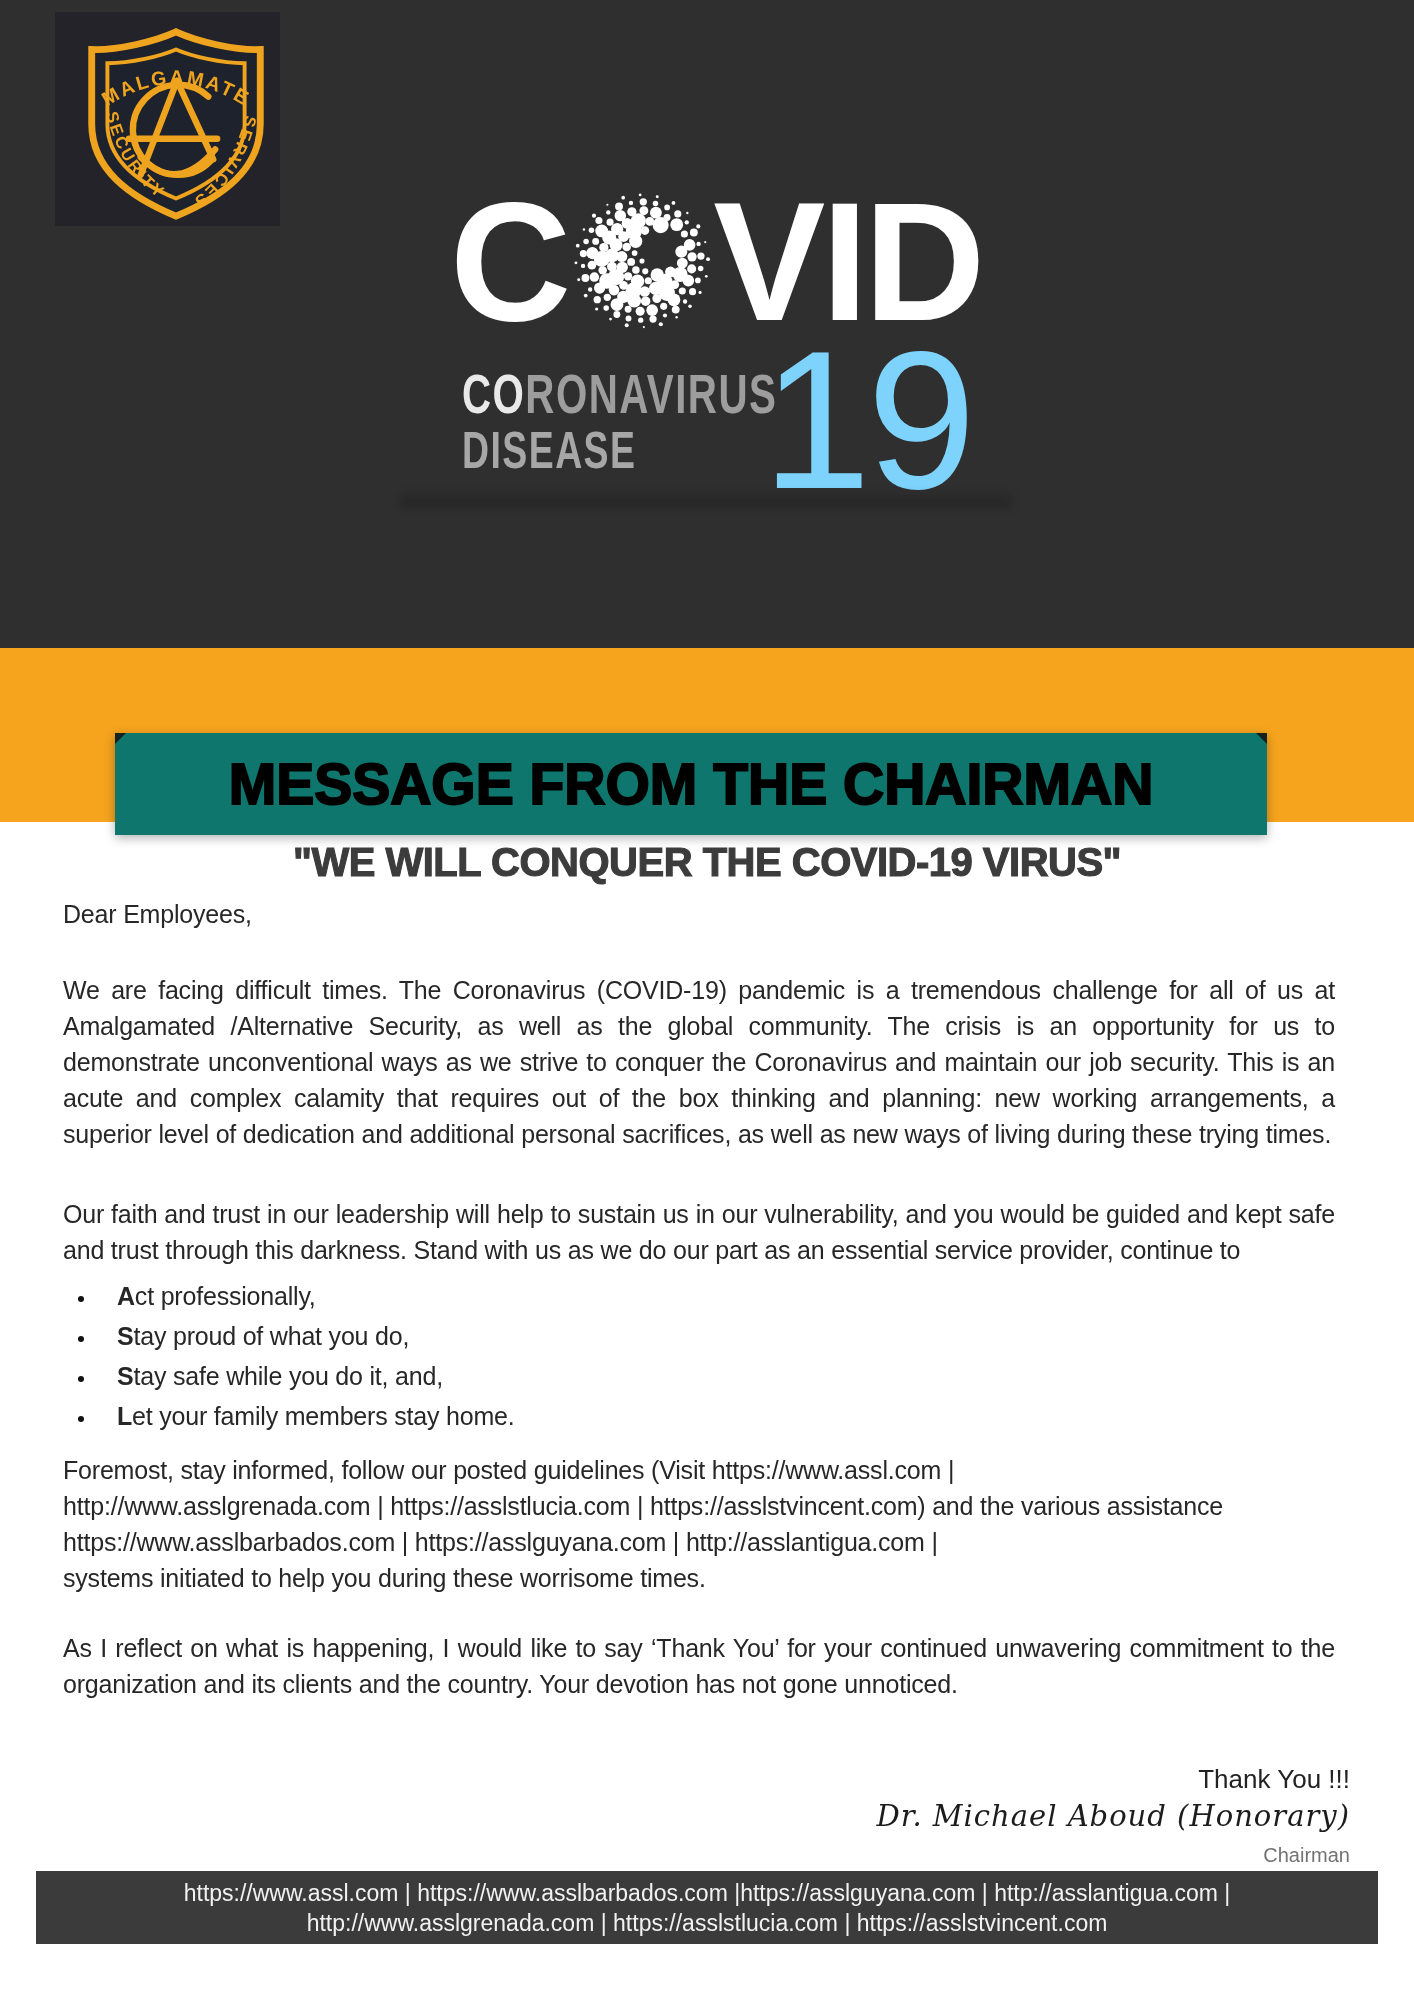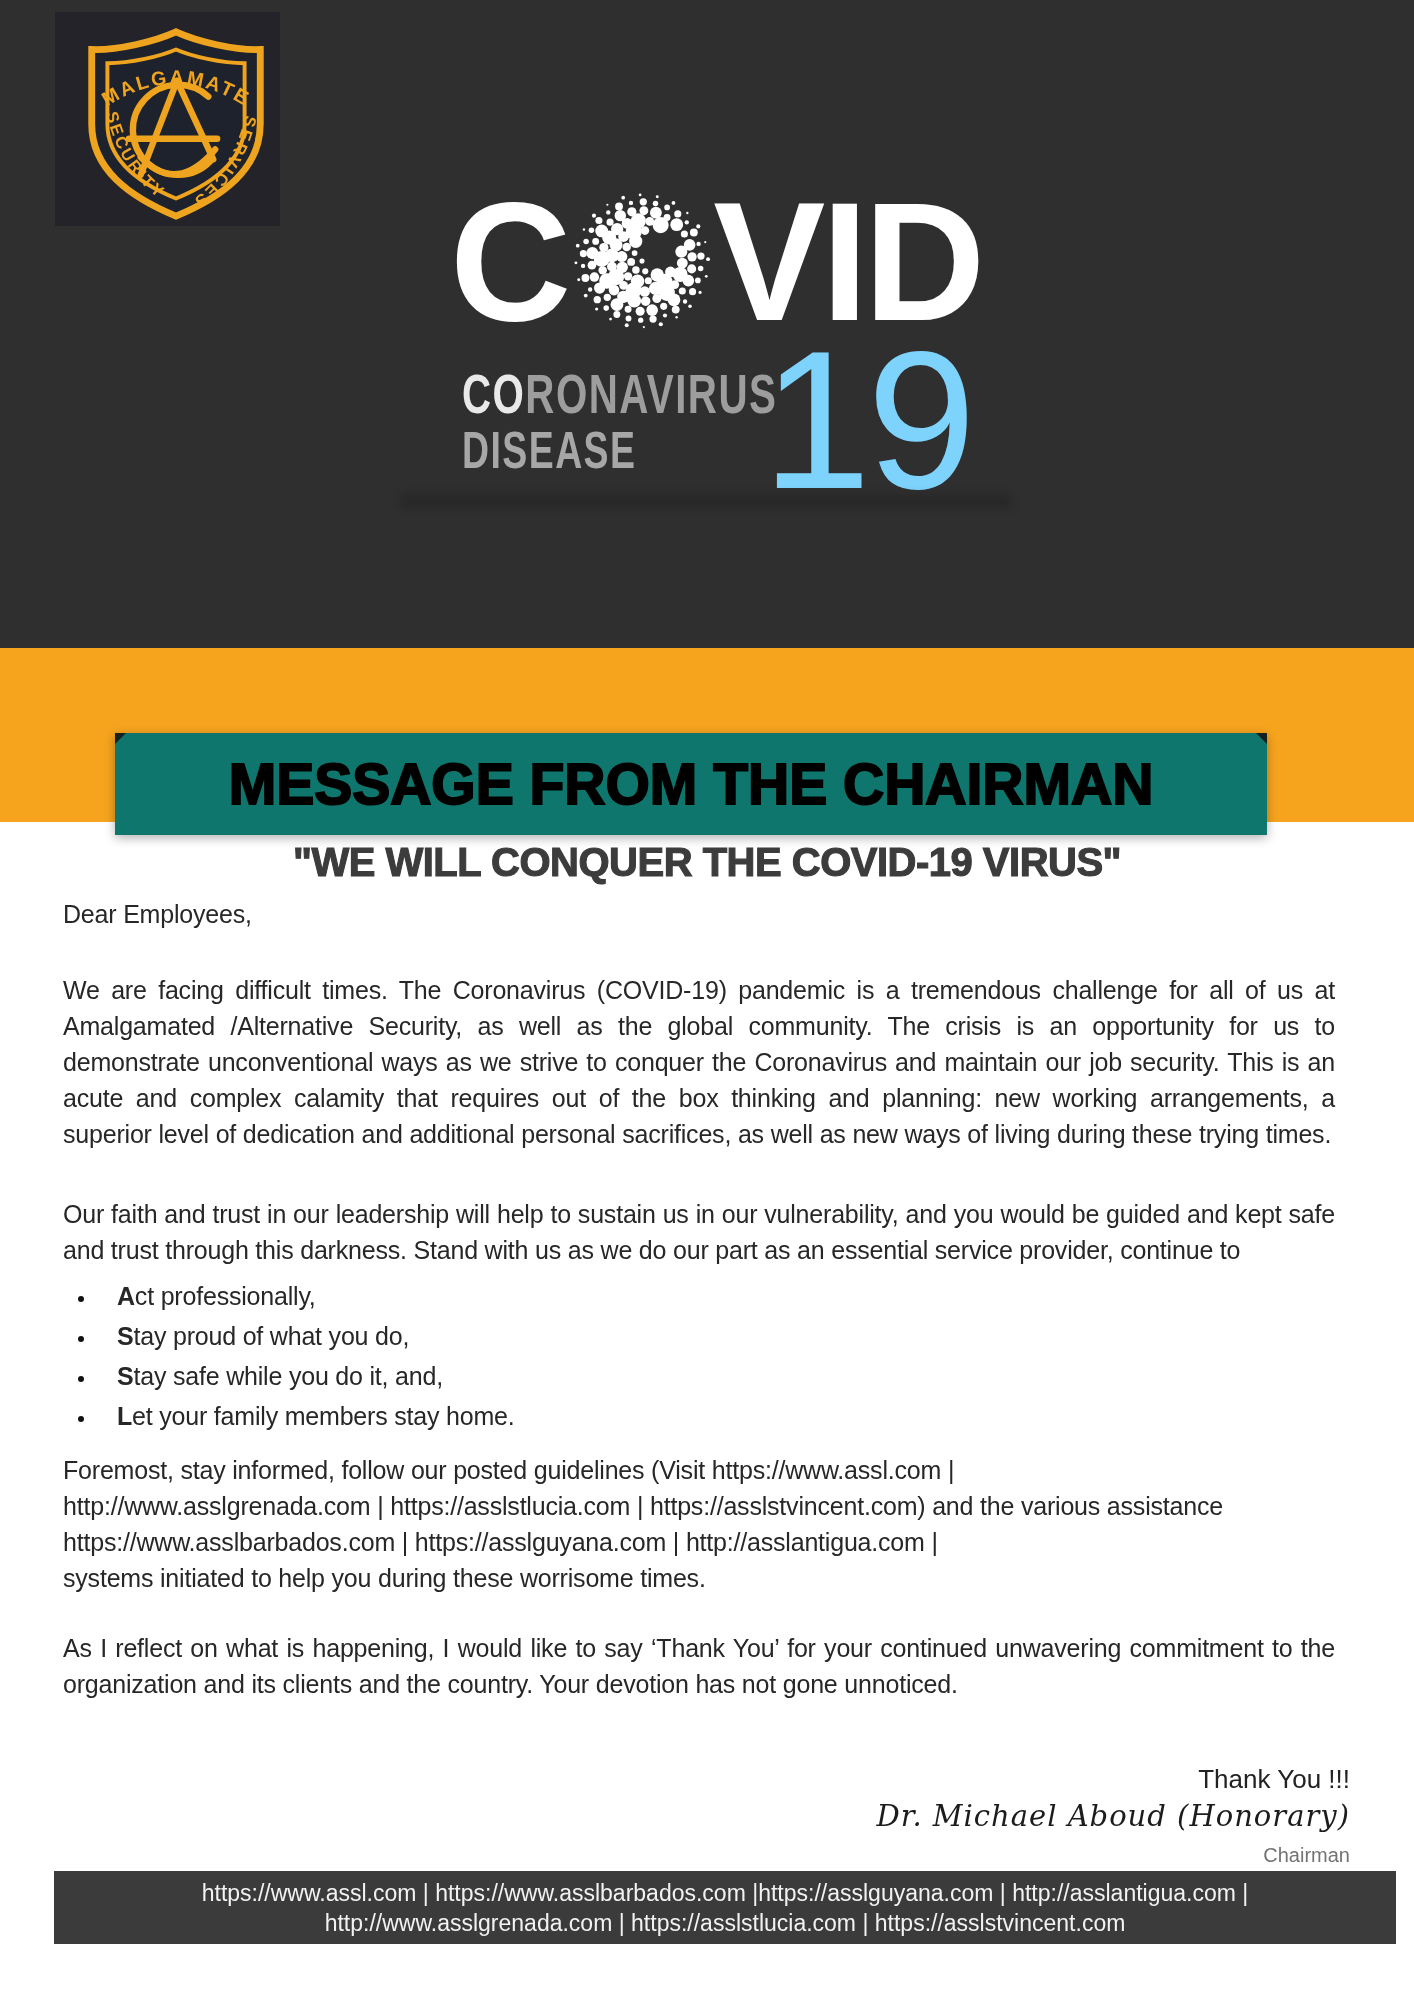--- a/index.html
+++ b/index.html
@@ -58,21 +58,21 @@
   .para4{margin-top:34px !important;}
 
   
   .closing{position:absolute;right:64px;top:1762px;text-align:right;color:#222;}
   .thanks{font-size:26px;line-height:34px;}
   .signature{font-family:"DejaVu Serif","Liberation Serif",serif;font-style:italic;
              font-size:29px;line-height:40px;color:#1c1c1c;letter-spacing:1px;}
   .role{font-size:20px;line-height:38px;color:#737373;}
 
   
-  .footer{position:absolute;left:54px;top:1871px;width:1342px;height:73px;background:#3b3b3c;
+  .footer{position:absolute;left:36px;top:1871px;width:1342px;height:73px;background:#3b3b3c;
           color:#f2f2f2;text-align:center;font-size:23px;line-height:30px;padding-top:7px;
           box-sizing:border-box;}
 </style>
 </head>
 <body>
 
 <div class="page">
 
   <div class="header" style="background: rgb(47, 47, 48);">
 

